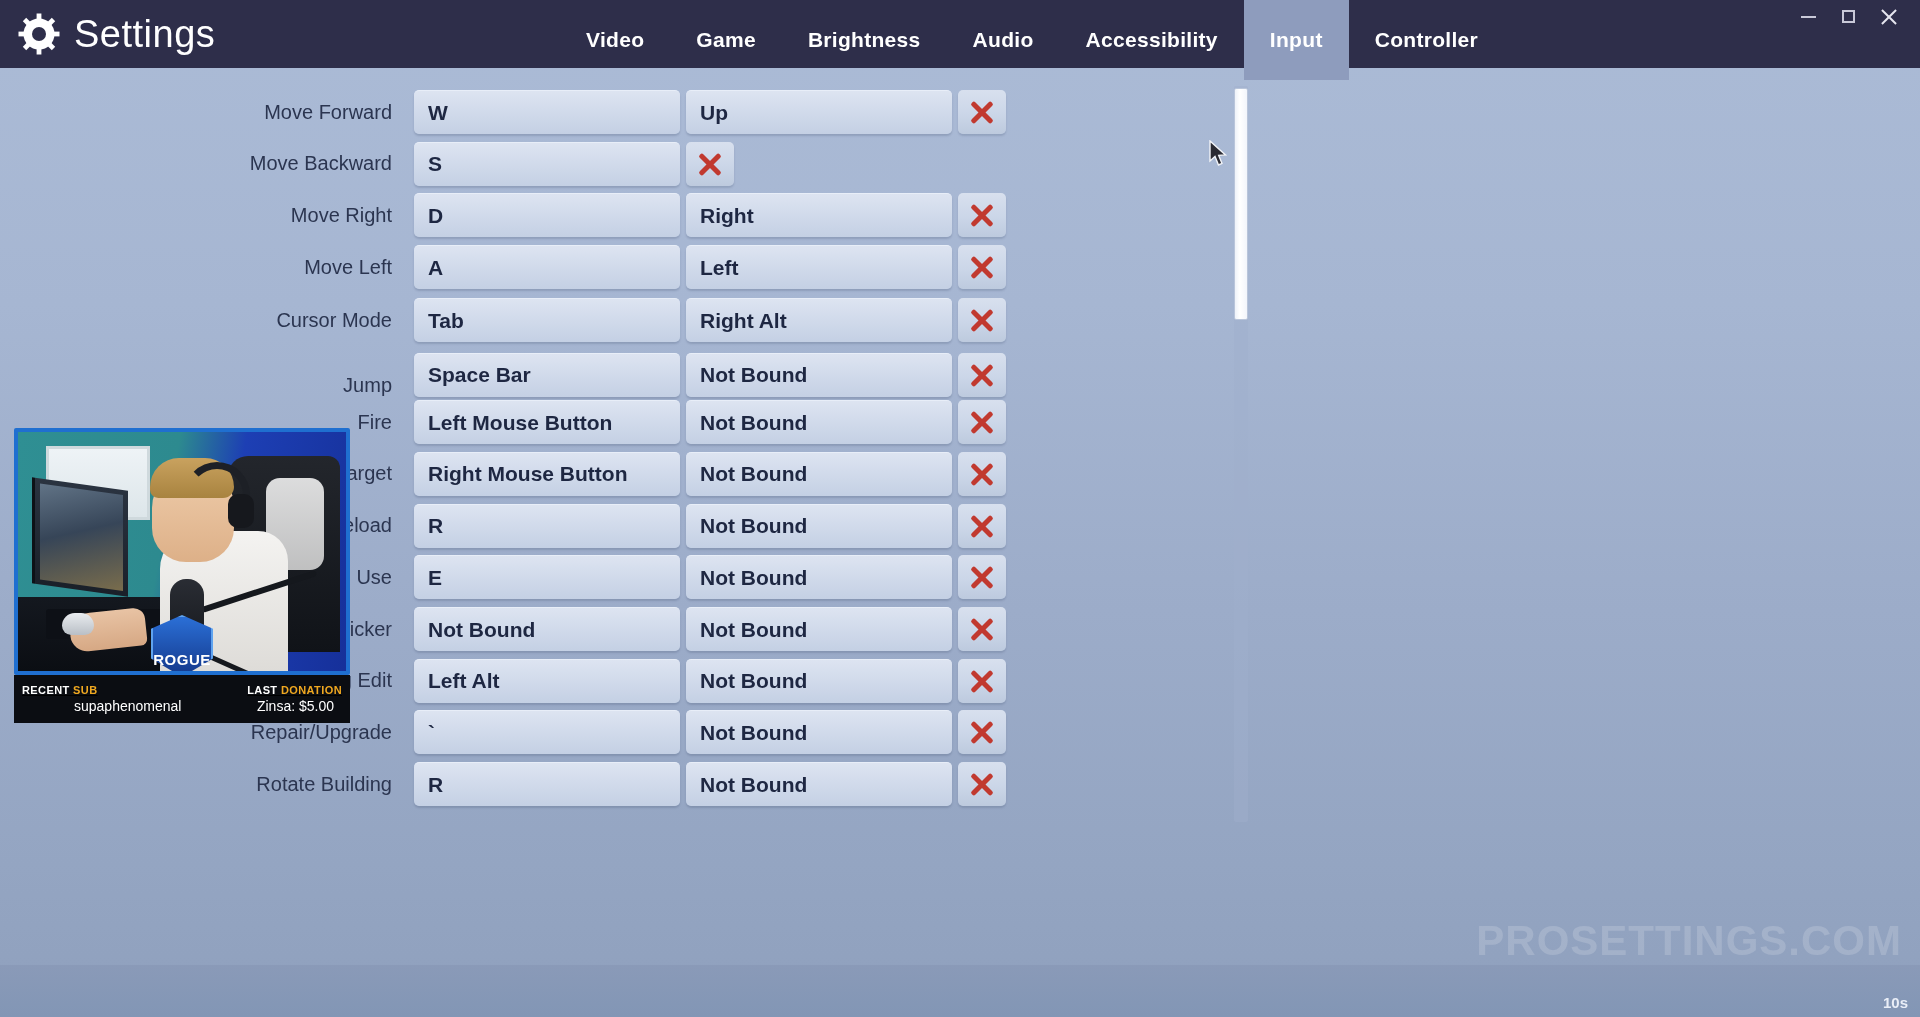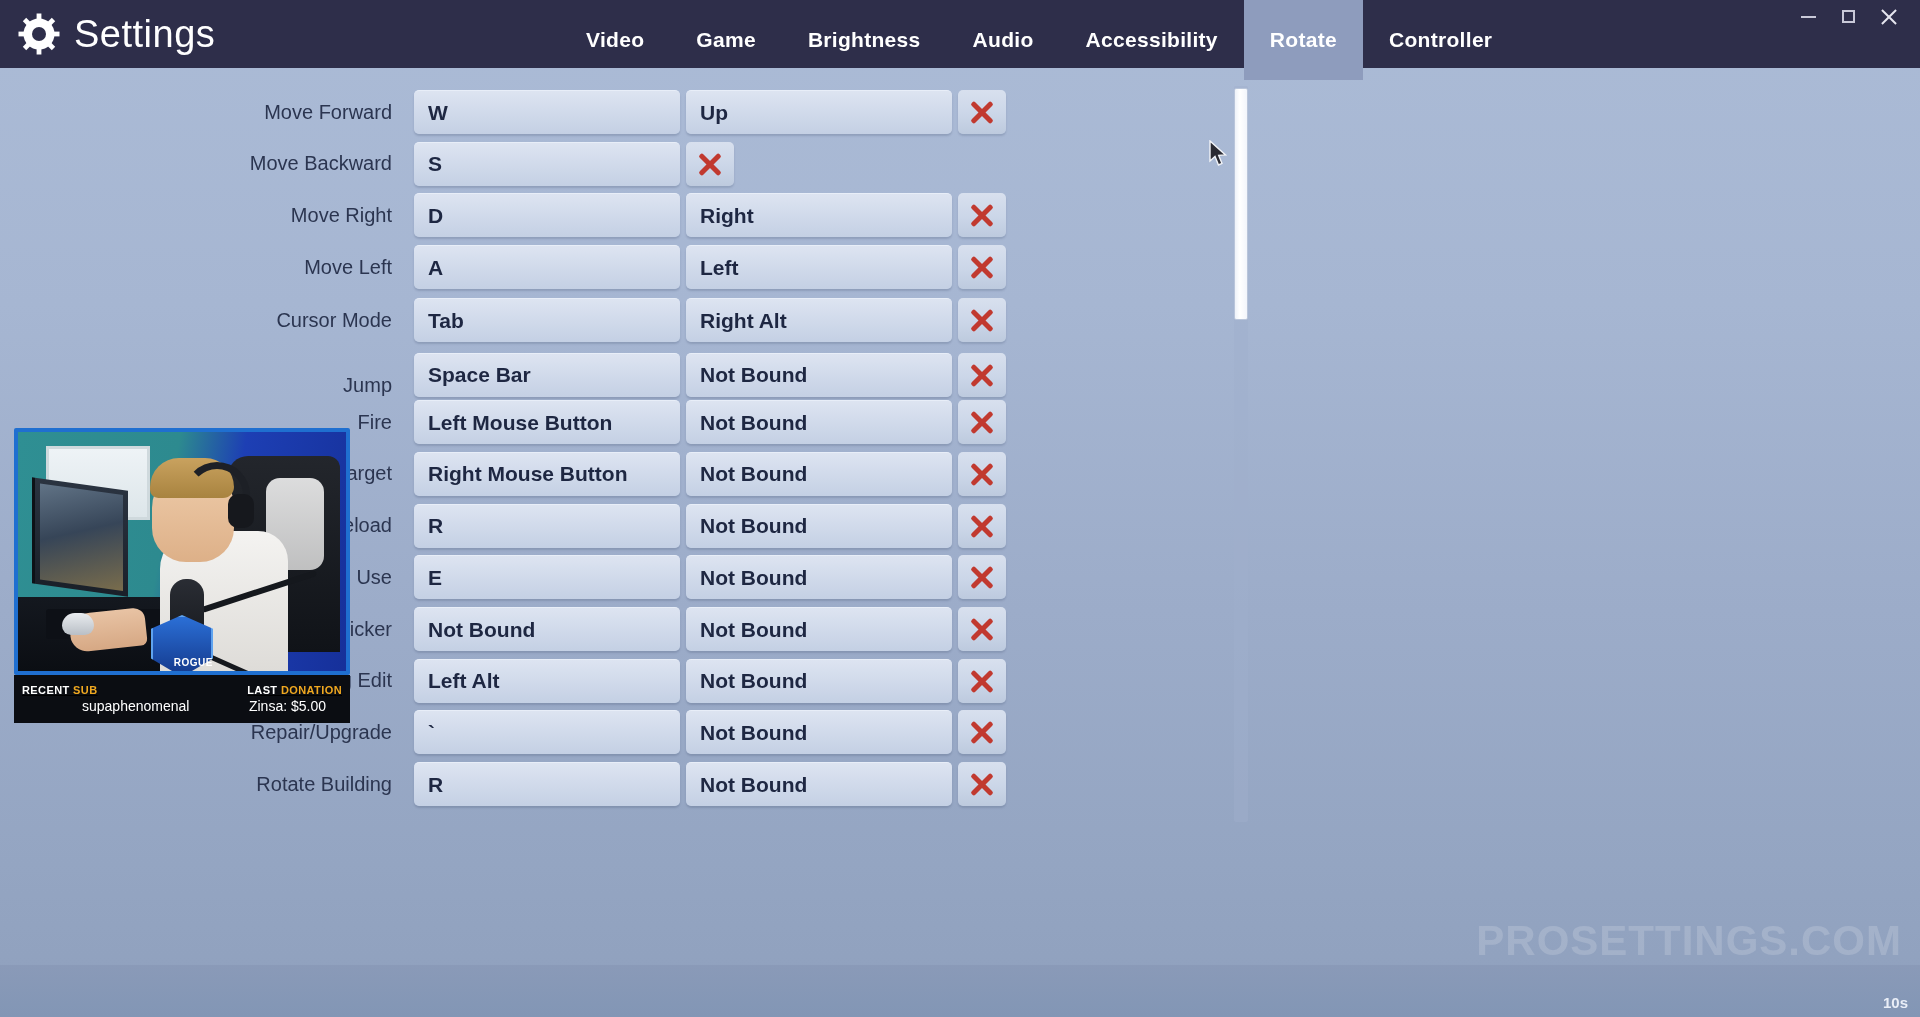--- a/index.html
+++ b/index.html
@@ -137,30 +137,30 @@
     position:absolute; left:50%; bottom:-6px; transform:translateX(-50%);
     width:62px; height:62px; z-index:4;
   }
   #cam-logo-badge{
     position:absolute; inset:0;
     background:linear-gradient(180deg,#2b6fd6 0%,#14398c 100%);
     clip-path:polygon(50% 0%,100% 22%,100% 70%,50% 100%,0% 70%,0% 22%);
     border:2px solid #5fa3ef;
   }
   #cam-logo-text{
-    position:absolute; left:0; right:0; bottom:9px; text-align:right;
-    color:#fff; font-size:10px; font-weight:bold; letter-spacing:.5px;
+    position:absolute; left:0; right:0; bottom:9px; text-align:center;
+    color:#fff; font-size:15px; font-weight:bold; letter-spacing:.5px;
   }
 
   #cam-strip{
     position:absolute; left:14px; top:675px; width:336px; height:48px;
     background:#0b0d12; display:flex; flex-direction:column; justify-content:center;
   }
   .strip-heads{ display:flex; justify-content:space-between; padding:0 8px;text-decoration:underline; }
-  .strip-vals{ display:flex; justify-content:space-between; padding:2px 24px 0; }
+  .strip-vals{ display:flex; justify-content:space-between; padding:2px 16px 0; }
   .sh{ font-size:11px; font-weight:bold; color:#fff; letter-spacing:.4px; }
   .sh em{ font-style:normal; color:#f0a820; }
   .sv{ font-size:14px; color:#fff; }
   #sv-left{ padding-left:44px; }
 
   
   #footer{
     position:absolute; left:0; bottom:0; width:1920px; height:52px;
     background:linear-gradient(180deg,#8a9ab8 0%,#8296b5 100%);
   }
@@ -199,21 +199,21 @@
     </span>
     <span id="brand-title">Settings</span>
   </div>
 
   <div id="tabs">
       <div class="tab">Video</div>
       <div class="tab">Game</div>
       <div class="tab">Brightness</div>
       <div class="tab">Audio</div>
       <div class="tab">Accessibility</div>
-      <div class="tab active">Rotate</div>
+      <div class="tab active">Input</div>
       <div class="tab">Controller</div>
     </div>
 
   <div id="wincontrols">
     <span class="wc">
         <i class="bar"></i>
       </span>
     <span class="wc">
         <i class="sq"></i>
       </span>

